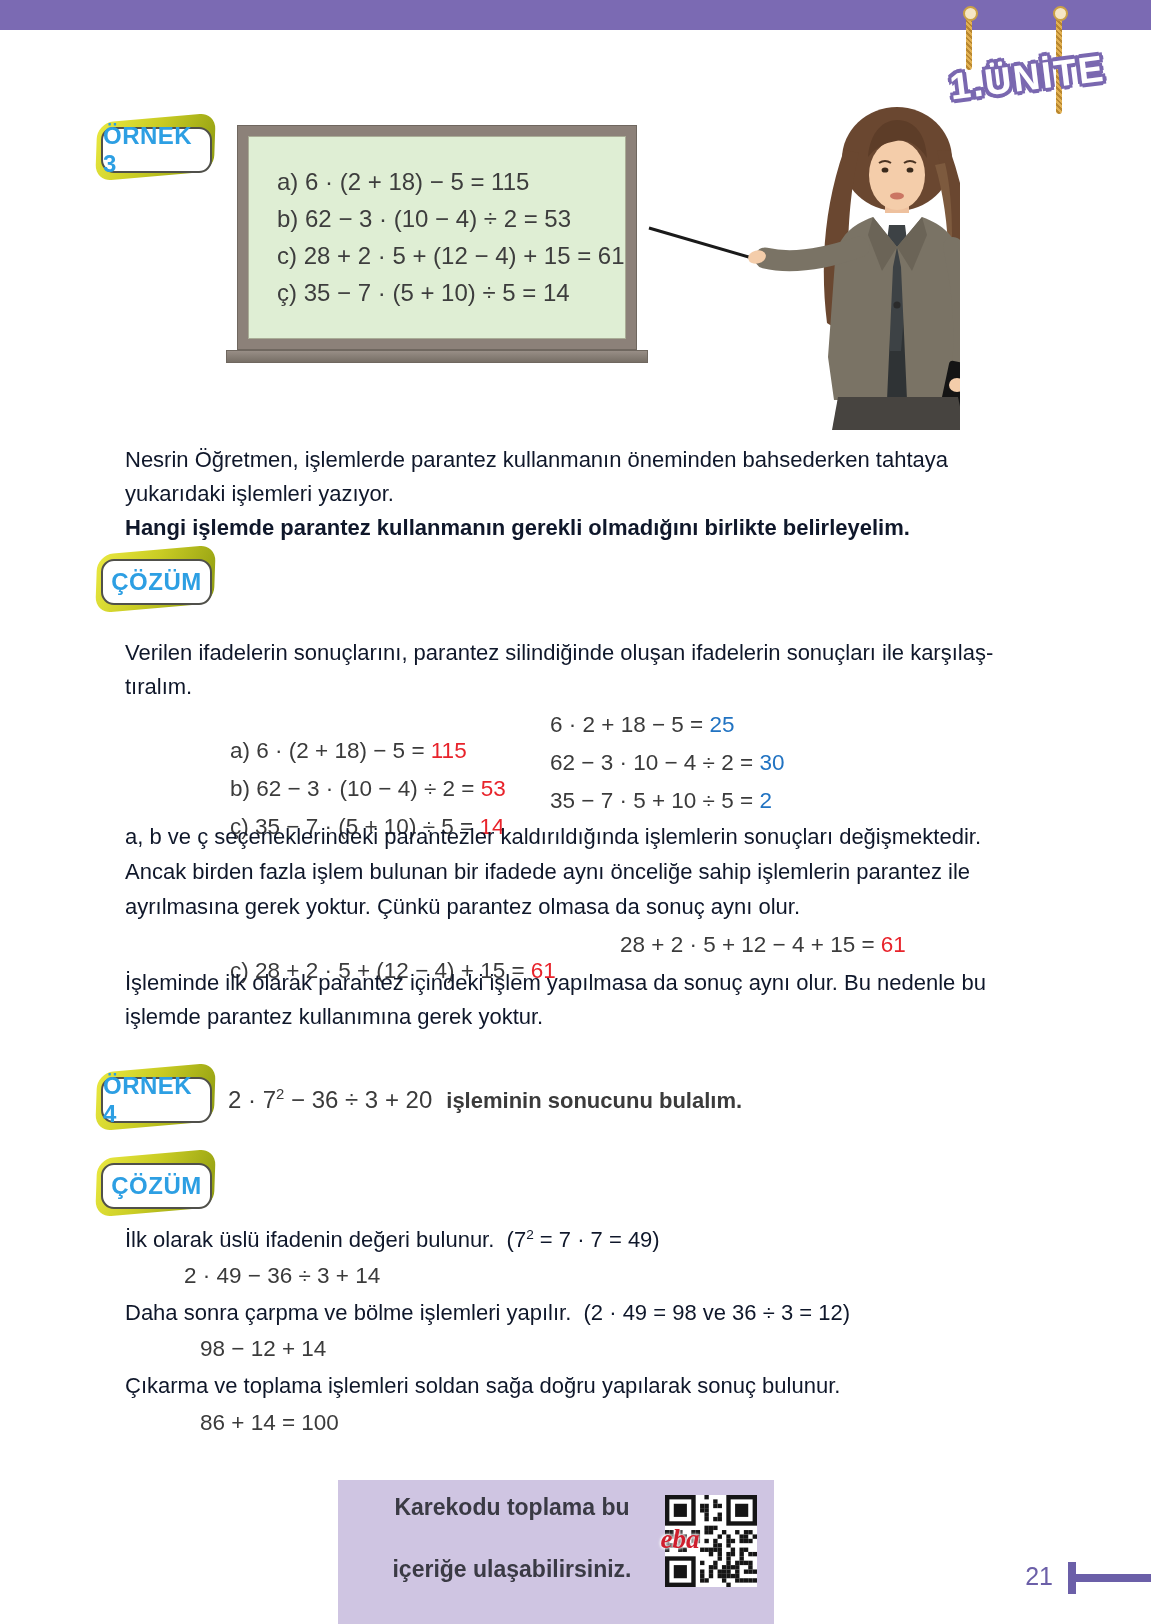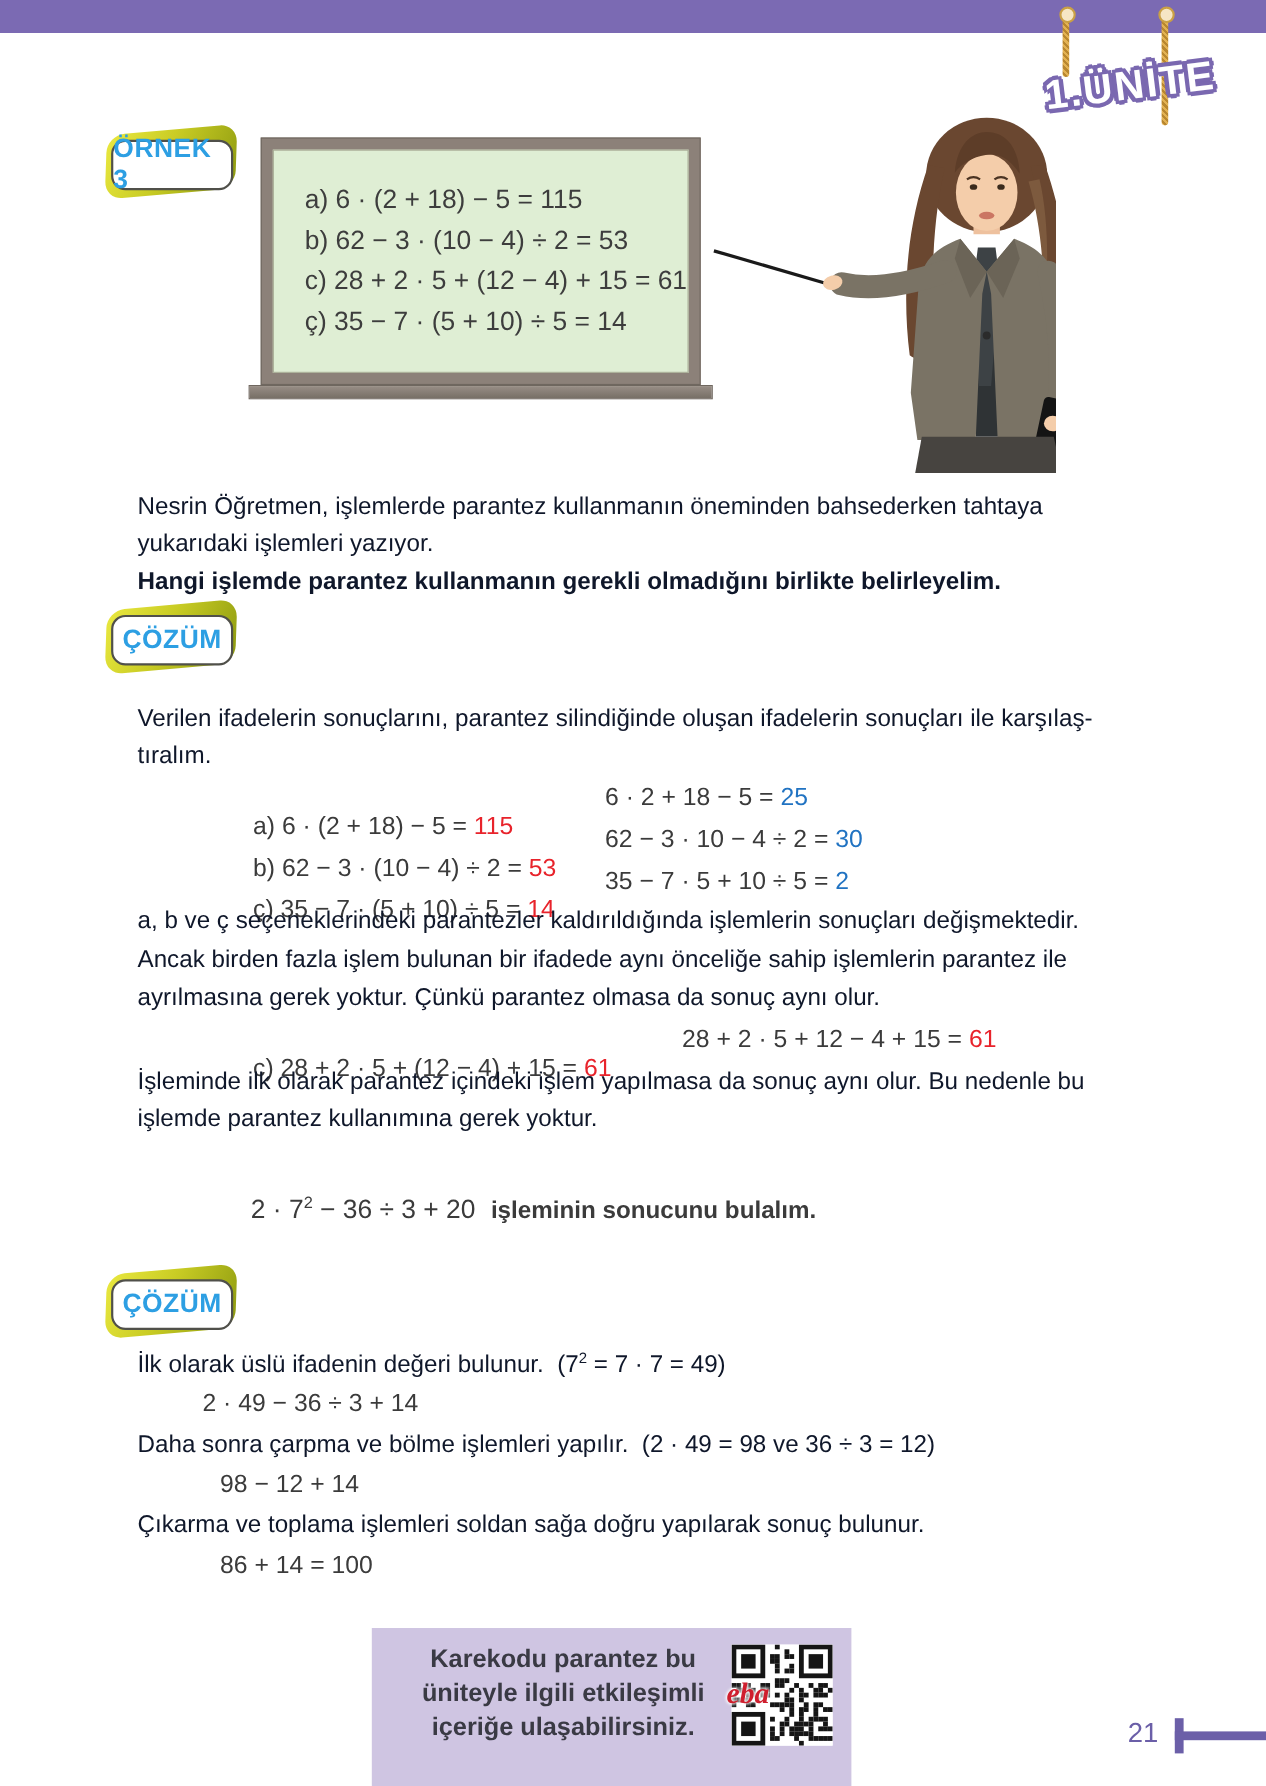--- a/index.html
+++ b/index.html
@@ -154,39 +154,44 @@
   <div class="abs t" style="left:125px;top:894px;">ayrılmasına gerek yoktur. Çünkü parantez olmasa da sonuç aynı olur.</div>
 
   <div class="row rowc" style="top:932px;">
     <span>c)</span> <span>28 + 2 · 5 + (12 − 4) + 15 = </span><span class="red">61</span>
     <span class="rcol"><span>28 + 2 · 5 + 12 − 4 + 15 = </span><span class="red">61</span></span>
   </div>
 
   <div class="abs t" style="left:125px;top:970px;">İşleminde ilk olarak parantez içindeki işlem yapılmasa da sonuç aynı olur. Bu nedenle bu</div>
   <div class="abs t" style="left:125px;top:1004px;">işlemde parantez kullanımına gerek yoktur.</div>
 
+  <div class="badge" style="left:96px;top:1068px;">
+    <div class="ribbon"></div>
+    <div class="plate">
+      <span>ÖRNEK 4</span>
+    </div>
+  </div>
   <div class="abs" style="left:228px;top:1086px;font-size:24px;"><span>2 · 7</span><sup>2</sup><span> − 36 ÷ 3 + 20</span><span class="b" style="font-size:22px;margin-left:14px;">işleminin sonucunu bulalım.</span></div>
 
   <div class="badge" style="left:96px;top:1154px;">
     <div class="ribbon"></div>
     <div class="plate">
       <span>ÇÖZÜM</span>
     </div>
   </div>
 
   <div class="abs t" style="left:125px;top:1227px;"><span>İlk olarak üslü ifadenin değeri bulunur.  (7</span><sup>2</sup><span> = 7 · 7 = 49)</span></div>
   <div class="abs m" style="left:184px;top:1263px;">2 · 49 − 36 ÷ 3 + 14</div>
   <div class="abs t" style="left:125px;top:1300px;">Daha sonra çarpma ve bölme işlemleri yapılır.  (2 · 49 = 98 ve 36 ÷ 3 = 12)</div>
   <div class="abs m" style="left:200px;top:1336px;">98 − 12 + 14</div>
   <div class="abs t" style="left:125px;top:1373px;">Çıkarma ve toplama işlemleri soldan sağa doğru yapılarak sonuç bulunur.</div>
   <div class="abs m" style="left:200px;top:1410px;">86 + 14 = 100</div>
 
   <div class="qrbox"></div>
-  <div class="qrtext" style="left:352px;top:1494px;">Karekodu parantez bu</div>
-  <div class="qrtext" style="left:352px;top:1525px;">üniteyle ilgili etkileşimli</div>
+  <div class="qrtext" style="left:352px;top:1494px;">Karekodu toplama bu</div>
   <div class="qrtext" style="left:352px;top:1556px;">içeriğe ulaşabilirsiniz.</div>
   <div class="qr">
     <svg id="qr-svg" width="92" height="92" viewBox="0 0 92 92">
         <rect width="92" height="92" fill="#fff"></rect>
         <rect x="39.43" y="0.00" width="4.38" height="4.38" fill="#151515"></rect>
         <rect x="48.19" y="4.38" width="4.38" height="4.38" fill="#151515"></rect>
         <rect x="35.05" y="8.76" width="4.38" height="4.38" fill="#151515"></rect>
         <rect x="39.43" y="8.76" width="4.38" height="4.38" fill="#151515"></rect>
         <rect x="48.19" y="8.76" width="4.38" height="4.38" fill="#151515"></rect>
         <rect x="52.57" y="8.76" width="4.38" height="4.38" fill="#151515"></rect>

